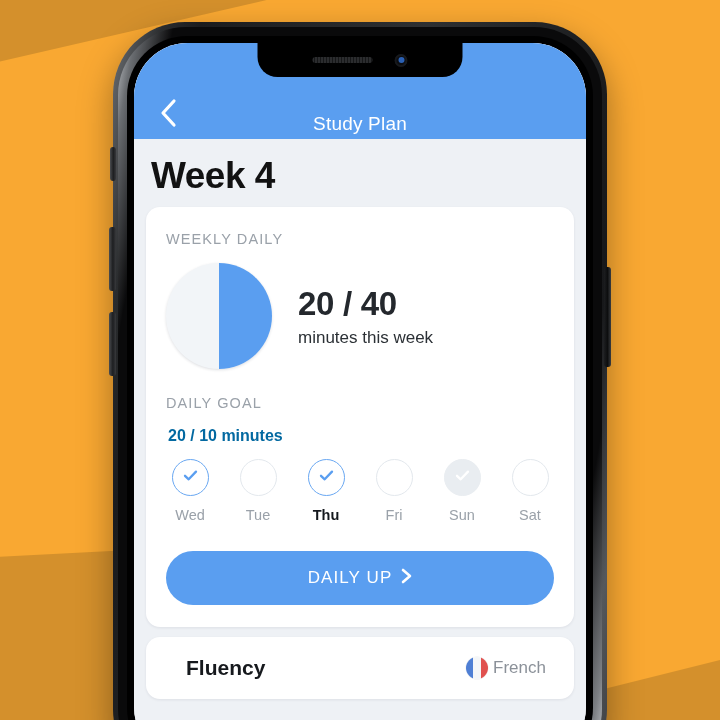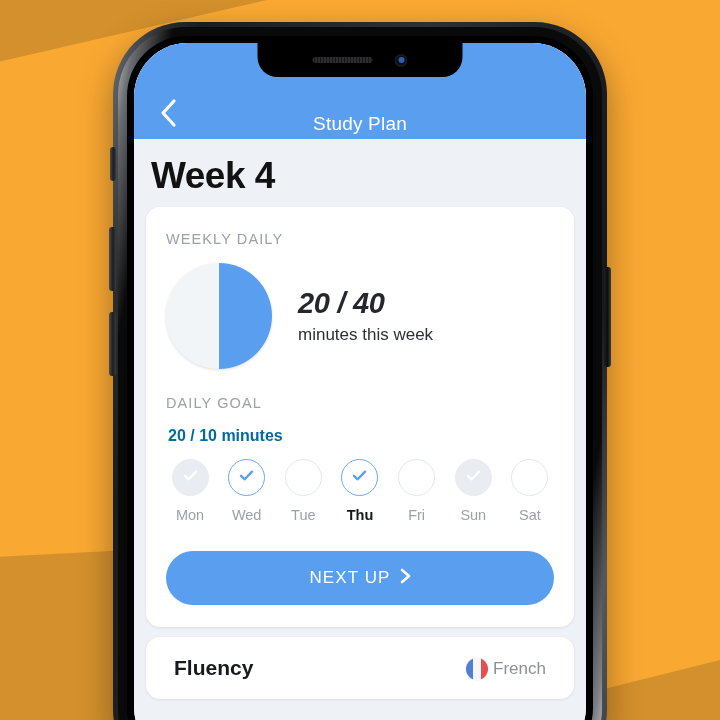--- a/index.html
+++ b/index.html
@@ -89,21 +89,21 @@
   
   .weekly{display:flex;align-items:center;gap:26px;margin-bottom:26px;}
   .pie{
     width:106px;height:106px;border-radius:50%;flex:none;position:relative;
     background:#f2f5f8;box-shadow:0 1px 3px rgba(20,30,50,.14);
   }
   .pie-fill{
     position:absolute;inset:0;border-radius:50%;
     background:conic-gradient(from 0deg, #5a9ef0 0deg var(--ang), transparent var(--ang) 360deg);
   }
-  .weekly-txt .big{font-size:29px;font-weight:bold;color:#24282d;letter-spacing:-.3px;font-style:italic;}
+  .weekly-txt .big{font-size:33px;font-weight:bold;color:#24282d;letter-spacing:-.3px;}
   .weekly-txt .sub{font-size:17px;color:#2c3136;margin-top:5px;}
   
   .daily-sub{font-size:16px;font-weight:bold;color:#0369a1;margin:10px 0 14px 2px;}
   .days{display:flex;justify-content:space-between;padding:0 2px;}
   .day{display:flex;flex-direction:column;align-items:center;width:44px;cursor:pointer;}
   .dot{
     width:37px;height:37px;border-radius:50%;display:flex;align-items:center;
     justify-content:center;box-sizing:border-box;
   }
   .dot.empty{border:1.6px solid #e3e8ed;background:#fff;}
@@ -113,21 +113,21 @@
   .day-lbl.today{color:#14181d;font-weight:bold;}
   
   .next-up{
     display:block;width:100%;box-sizing:border-box;margin-top:28px;
     background:#5a9ef0;border:none;border-radius:28px;height:54px;color:#fff;
     font-size:17px;letter-spacing:1.1px;font-family:inherit;cursor:pointer;
     display:flex;align-items:center;justify-content:center;gap:9px;
   }
   
   .card-row{
-    padding:19px 28px;display:flex;align-items:flex-end;justify-content:space-between;
+    padding:19px 28px;display:flex;align-items:center;justify-content:space-between;margin-left:12px;
   }
   .card-row .t{font-size:21px;font-weight:bold;color:#16191d;}
   .lang{display:flex;align-items:center;gap:5px;}
   .flag{
     width:22px;height:22px;border-radius:50%;overflow:hidden;display:flex;flex:none;
     box-shadow:0 0 0 .5px rgba(0,0,0,.07);
   }
   .flag i{display:block;height:100%;flex:1;}
   .lang-name{font-size:17px;color:#8b9199;}
 </style>
@@ -185,28 +185,20 @@
                   <div class="big">20 / 40</div>
                   <div class="sub">minutes this week</div>
                 </div>
               </div>
 
               <div class="sec-label">DAILY GOAL</div>
               <div class="daily-sub">20 / 10 minutes</div>
 
               <div class="days" id="days-row">
                   <div class="day">
-                    <div class="dot past">
-                      <span><svg width="19" height="19" viewBox="0 0 19 19" fill="none">
-                          <path d="M4 9.8 L7.7 13.3 L15 5.6" stroke="#ffffff" stroke-width="2.3" stroke-linecap="round" stroke-linejoin="round"></path>
-                        </svg></span>
-                    </div>
-                    <div class="day-lbl">Mon</div>
-                  </div>
-                  <div class="day">
                     <div class="dot done">
                       <span><svg width="19" height="19" viewBox="0 0 19 19" fill="none">
                           <path d="M4 9.8 L7.7 13.3 L15 5.6" stroke="#5a9ef0" stroke-width="2.3" stroke-linecap="round" stroke-linejoin="round"></path>
                         </svg></span>
                     </div>
                     <div class="day-lbl">Wed</div>
                   </div>
                   <div class="day">
                     <div class="dot empty"></div>
                     <div class="day-lbl">Tue</div>
@@ -231,21 +223,21 @@
                     </div>
                     <div class="day-lbl">Sun</div>
                   </div>
                   <div class="day">
                     <div class="dot empty"></div>
                     <div class="day-lbl">Sat</div>
                   </div>
                 </div>
 
               <button class="next-up">
-                <span>NEXT UP</span>
+                <span>DAILY UP</span>
                 <span>
                   <svg width="11" height="16" viewBox="0 0 11 16" fill="none">
                     <path d="M2 2 L9 8 L2 14" stroke="#ffffff" stroke-width="2.6" stroke-linecap="round" stroke-linejoin="round"></path>
                   </svg>
                 </span>
               </button>
 
             </div>
           </div>
 

